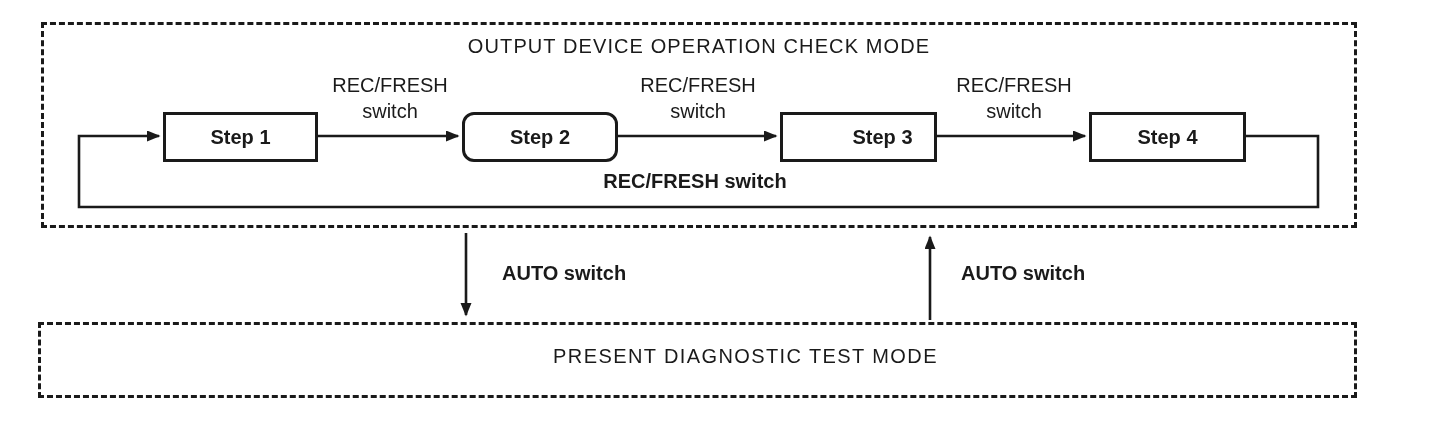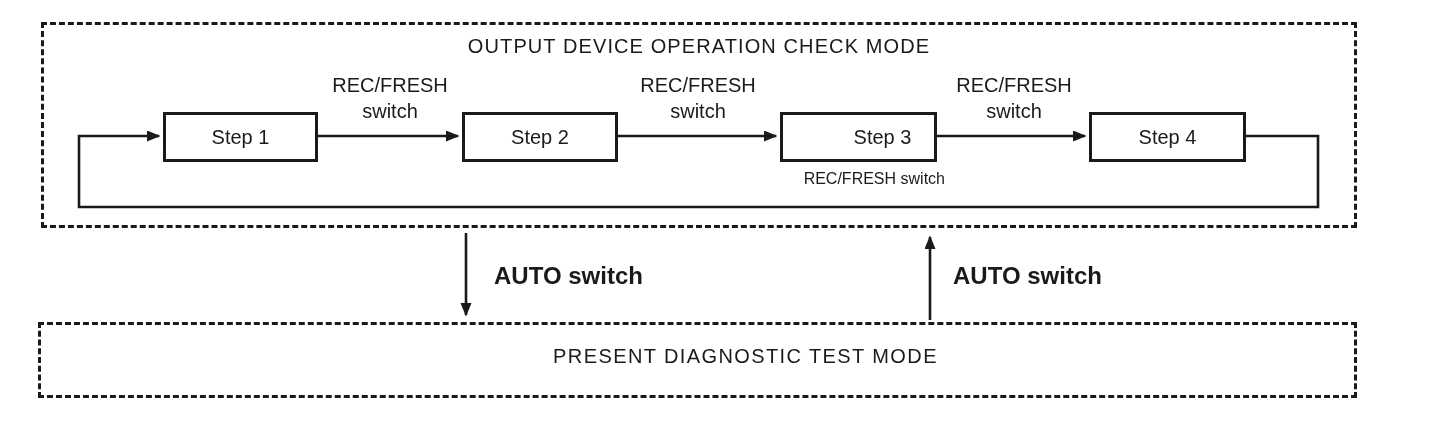--- a/index.html
+++ b/index.html
@@ -43,26 +43,26 @@
     position: absolute;
     box-sizing: border-box;
     border: 3px solid #1a1a1a;
     background: #ffffff;
     top: 112px;
     height: 50px;
     display: flex;
     align-items: center;
     justify-content: center;
     font-size: 20px;
-    font-weight: 400;
+    font-weight: 700;
     z-index: 3;
     white-space: nowrap;
   }
   #step-box-1 { left: 163px;  width: 155px; }
-  #step-box-2 { left: 462px;  width: 156px; }
+  #step-box-2 { left: 462px;  width: 156px; border-radius: 12px; }
   #step-box-3 { left: 780px;  width: 157px; padding-left: 48px; }
   #step-box-4 { left: 1089px; width: 157px; align-items: center; }
 
   .switch-label {
     position: absolute;
     top: 72px;
     width: 220px;
     text-align: center;
     font-size: 20px;
     font-weight: 400;
@@ -71,33 +71,34 @@
     white-space: nowrap;
   }
   #rec-fresh-label-1 { left: 280px; }
   #rec-fresh-label-2 { left: 588px; }
   #rec-fresh-label-3 { left: 904px; }
 
   .loop-label {
     position: absolute;
     left: 445px; top: 170px;
     width: 500px;
-    text-align: right;
-    font-size: 16px;
-    font-weight: 400;
+    text-align: center;
+    font-size: 20px;
+    font-weight: 700;
     z-index: 3;
     white-space: nowrap;
   }
   .auto-label {
     position: absolute;
     top: 262px;
-    font-size: 24px;
+    font-size: 20px;
     font-weight: 700;
     z-index: 3;
     white-space: nowrap;
+    margin-left: 8px;
   }
   #auto-label-down { left: 494px; }
   #auto-label-up   { left: 953px; }
 </style>
 </head>
 <body>
 
 <div class="canvas">
 
   <svg class="wires" viewBox="0 0 1440 430">

